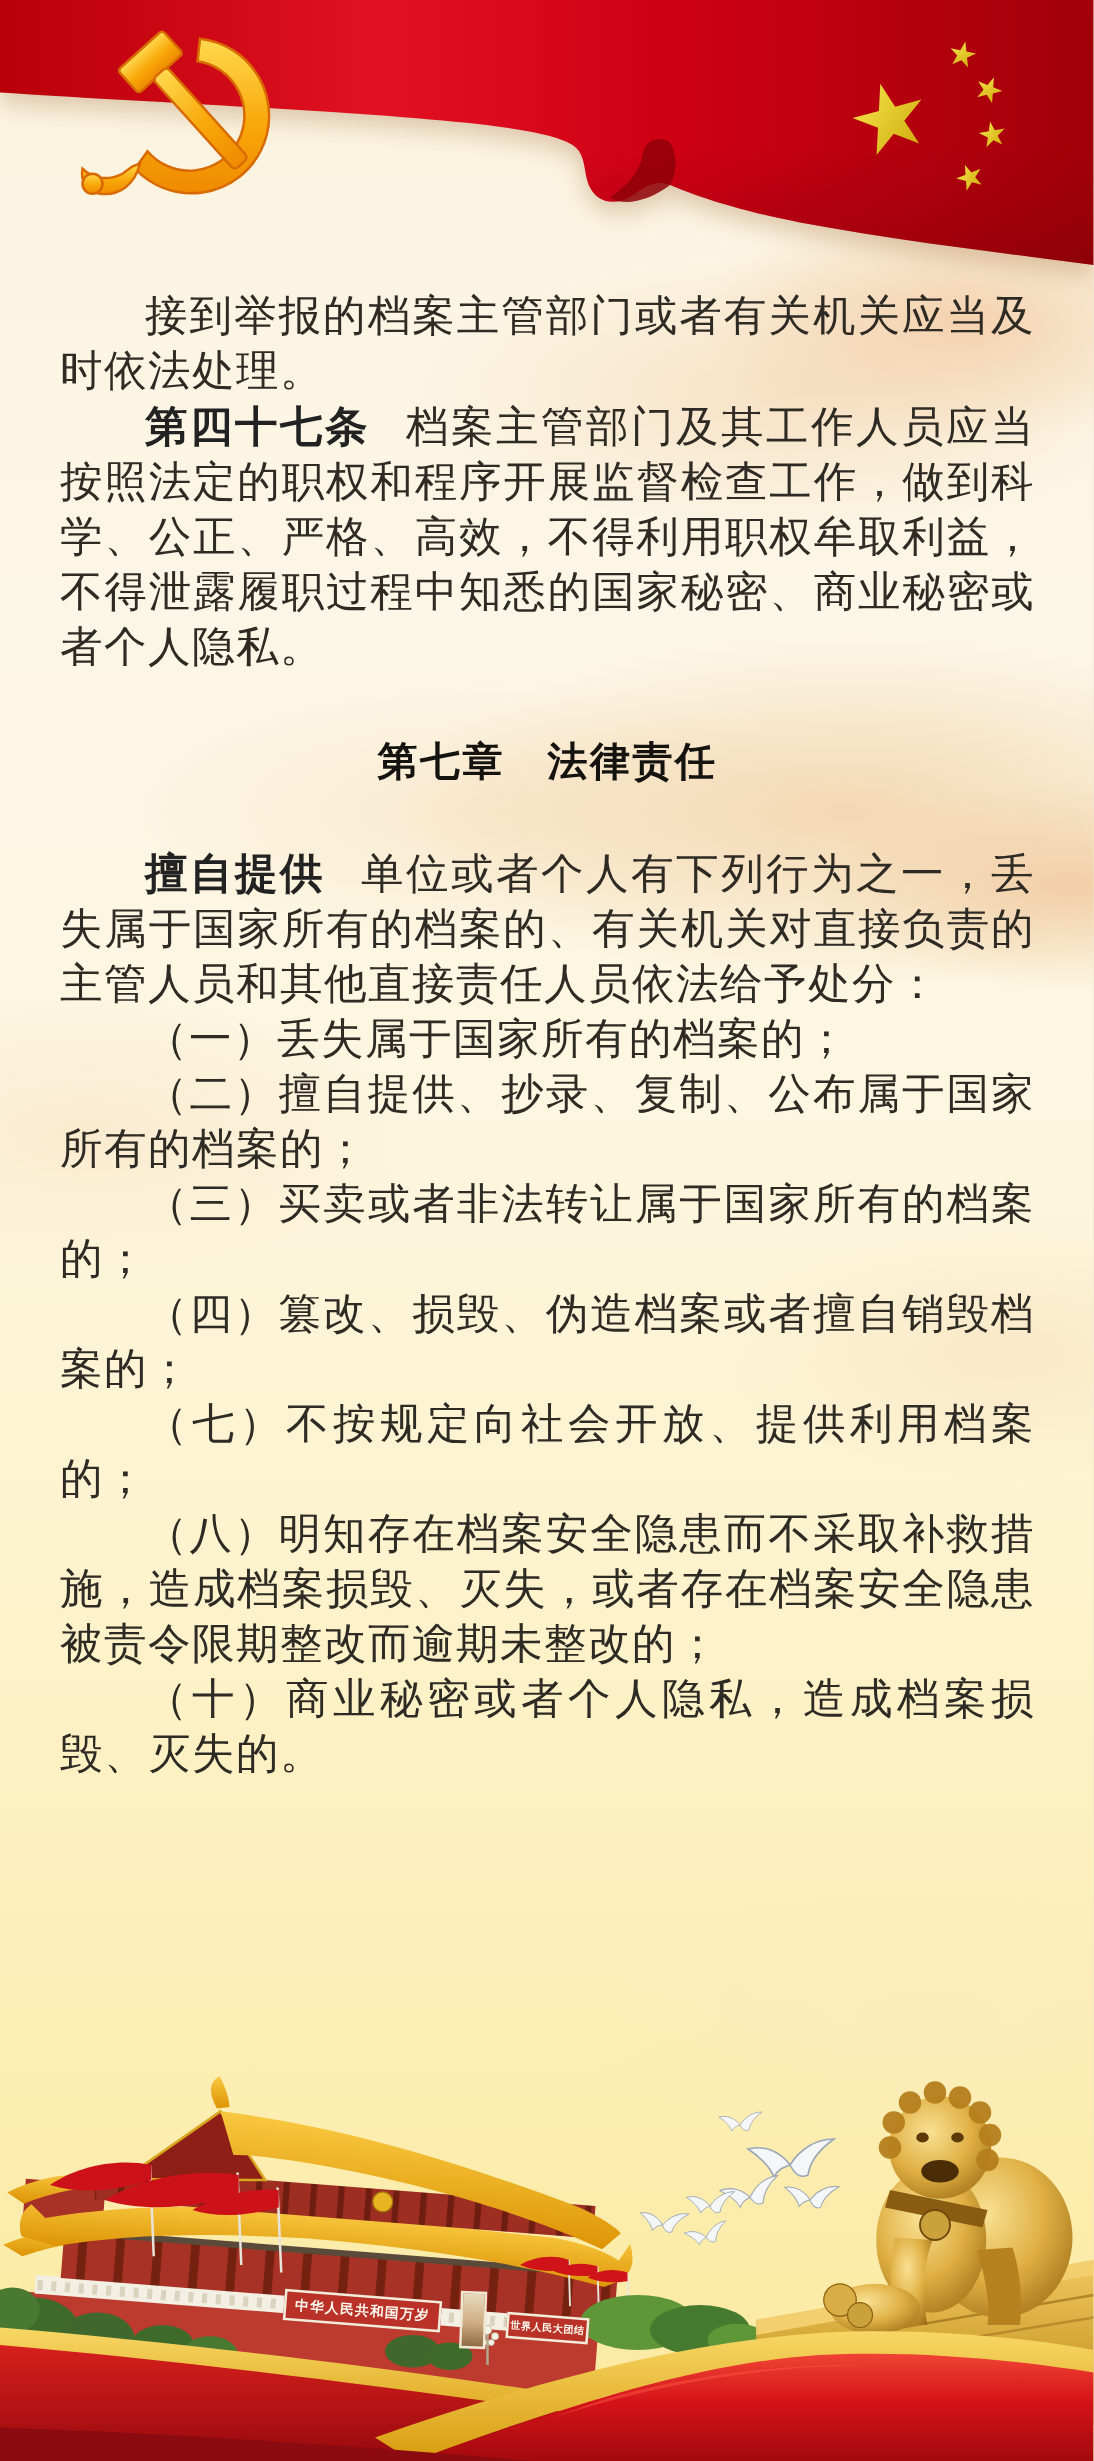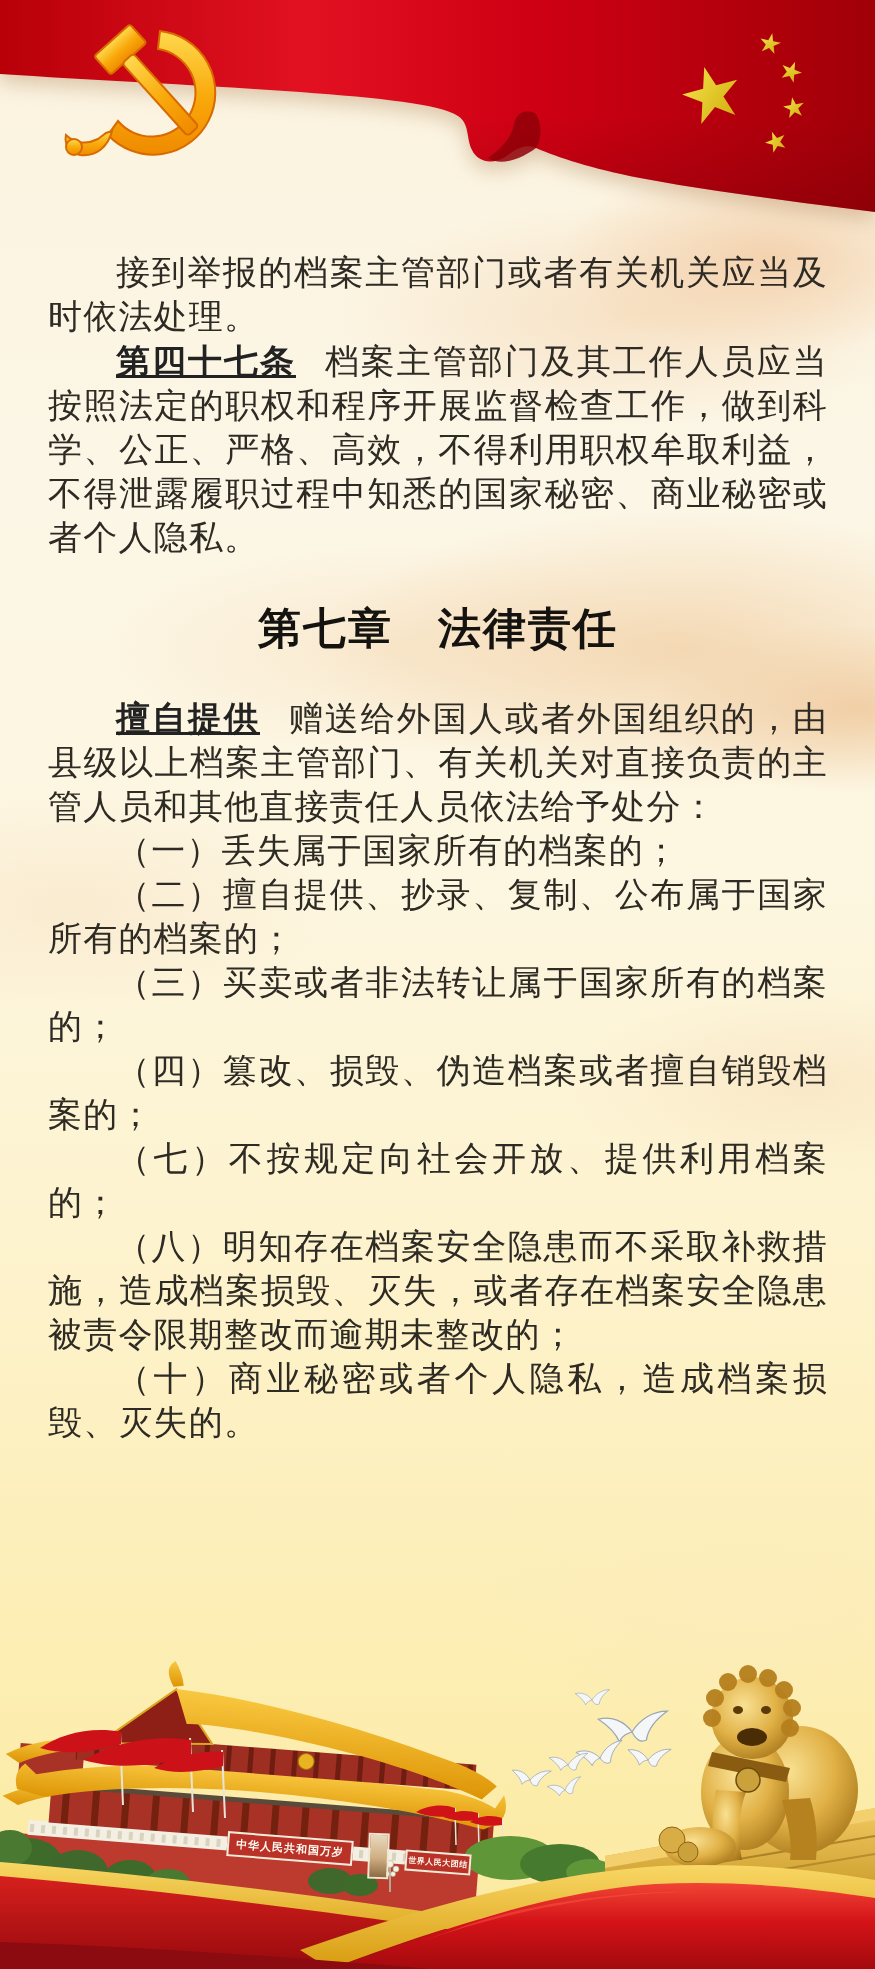--- a/index.html
+++ b/index.html
@@ -13,29 +13,29 @@
       radial-gradient(ellipse 420px 150px at 45% 33%, rgba(246,220,186,.50) 0%, rgba(246,220,186,0) 70%),
       radial-gradient(ellipse 380px 160px at 8% 46%,  rgba(247,226,196,.55) 0%, rgba(247,226,196,0) 70%),
       radial-gradient(ellipse 340px 140px at 92% 55%, rgba(246,220,185,.50) 0%, rgba(246,220,185,0) 70%),
       radial-gradient(ellipse 400px 160px at 85% 82%, rgba(250,234,190,.45) 0%, rgba(250,234,190,0) 70%),
       linear-gradient(180deg,#fbf3df 0%,#fcf6e6 25%,#fdf6e0 45%,#fdf3cf 62%,#fdefbb 78%,#fceca9 92%,#fbe9a0 100%);
     font-family:"Liberation Serif", serif;
   }
   .flag-svg{position:absolute;top:0;left:0;z-index:1;}
   .flag-main{filter:drop-shadow(0 8px 10px rgba(150,90,40,.30));}
   .content{
-    position:absolute;left:48px;top:251px;width:780px;z-index:2;
+    position:absolute;left:48px;top:232px;width:780px;z-index:2;
     font-size:34px;line-height:44px;letter-spacing:1.2px;color:#2e2a24;
     text-align:justify;text-justify:inter-ideograph;
   }
   .content p{margin:0;text-indent:2em;}
-  .lead{font-family:"Liberation Sans",sans-serif;font-weight:700;color:#222;padding-right:.85em;text-decoration:underline;}
+  .lead{font-family:"Liberation Sans",sans-serif;font-weight:700;color:#222;padding-right:.85em;}
   h2.chapter{
     margin:44px 0;height:48px;line-height:48px;text-indent:0;
-    font-family:"Liberation Sans",sans-serif;font-weight:700;font-size:43px;
+    font-family:"Liberation Sans",sans-serif;font-weight:700;font-size:32px;
     letter-spacing:2px;color:#151310;text-align:center;
   }
   .footer{position:absolute;left:0;top:1640px;width:875px;height:329px;z-index:1;}
   .footer svg{position:absolute;left:0;top:0;}
   .gate-banner{
     position:absolute;box-sizing:border-box;background:#b93127;border:2px solid #f2ecda;
     color:#fdfaf0;font-family:"Liberation Sans",sans-serif;font-weight:700;
     display:flex;align-items:center;justify-content:center;white-space:nowrap;overflow:hidden;
   }
   .banner-left{left:227px;top:196px;width:126px;height:25px;font-size:11px;letter-spacing:1px;transform:rotate(4.5deg);}
@@ -102,21 +102,21 @@
       <use href="#star" transform="translate(791,72) scale(11) rotate(22)"></use>
       <use href="#star" transform="translate(794,108) scale(11) rotate(-10)"></use>
       <use href="#star" transform="translate(776,142) scale(11) rotate(-22)"></use>
     </g>
   </svg>
 
   <main class="content">
     <p>接到举报的档案主管部门或者有关机关应当及时依法处理。</p>
     <p><strong class="lead">第四十七条</strong><span>档案主管部门及其工作人员应当按照法定的职权和程序开展监督检查工作，做到科学、公正、严格、高效，不得利用职权牟取利益，不得泄露履职过程中知悉的国家秘密、商业秘密或者个人隐私。</span></p>
     <h2 class="chapter">第七章　法律责任</h2>
-    <p><strong class="lead">擅自提供</strong><span>赠送给外国人或者外国组织的，由县级以上档案主管部门、有关机关对直接负责的主管人员和其他直接责任人员依法给予处分：</span></p>
+    <p><strong class="lead">擅自提供</strong><span>单位或者个人有下列行为之一，丢失属于国家所有的档案的、有关机关对直接负责的主管人员和其他直接责任人员依法给予处分：</span></p>
     <p class="item">（一）丢失属于国家所有的档案的；</p>
     <p class="item">（二）擅自提供、抄录、复制、公布属于国家所有的档案的；</p>
     <p class="item">（三）买卖或者非法转让属于国家所有的档案的；</p>
     <p class="item">（四）篡改、损毁、伪造档案或者擅自销毁档案的；</p>
     <p class="item">（七）不按规定向社会开放、提供利用档案的；</p>
     <p class="item">（八）明知存在档案安全隐患而不采取补救措施，造成档案损毁、灭失，或者存在档案安全隐患被责令限期整改而逾期未整改的；</p>
     <p class="item">（十）商业秘密或者个人隐私，造成档案损毁、灭失的。</p>
   </main>
 
   <div class="footer">

